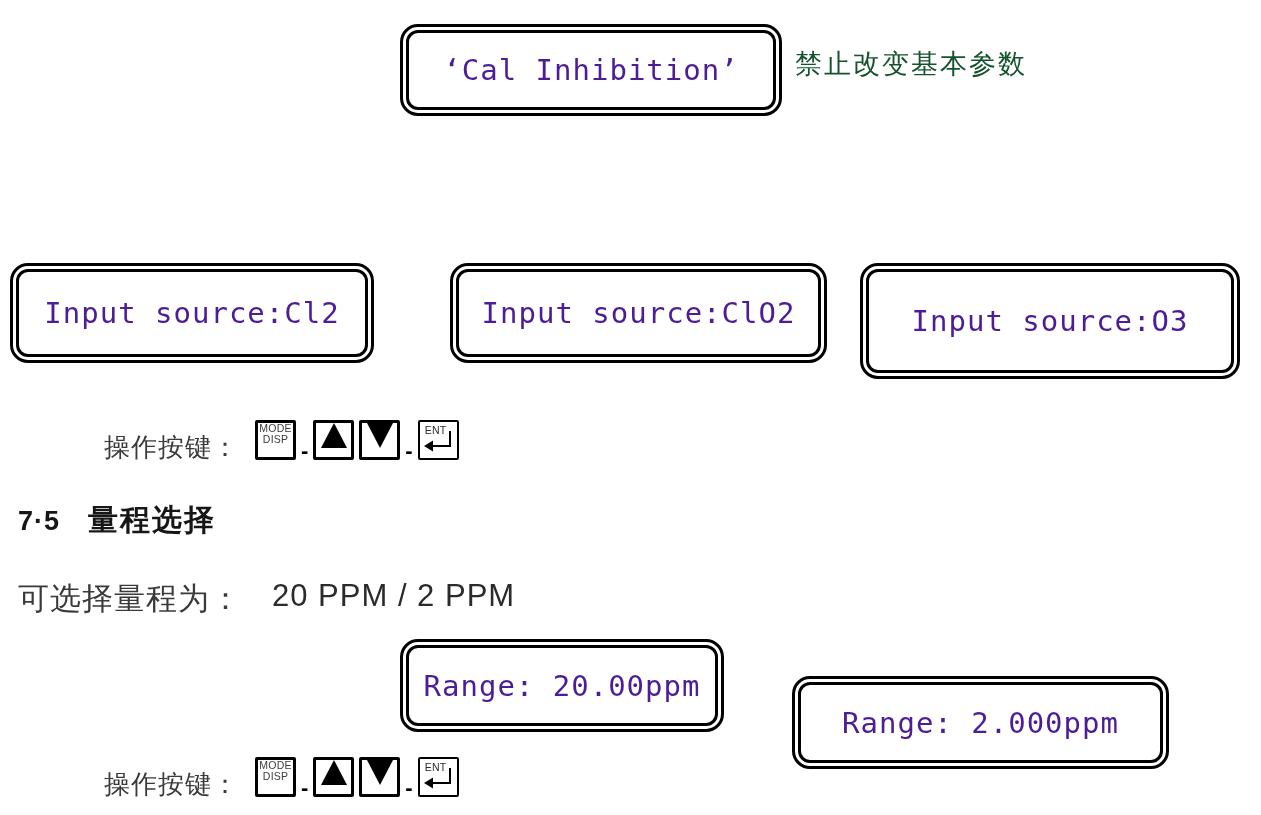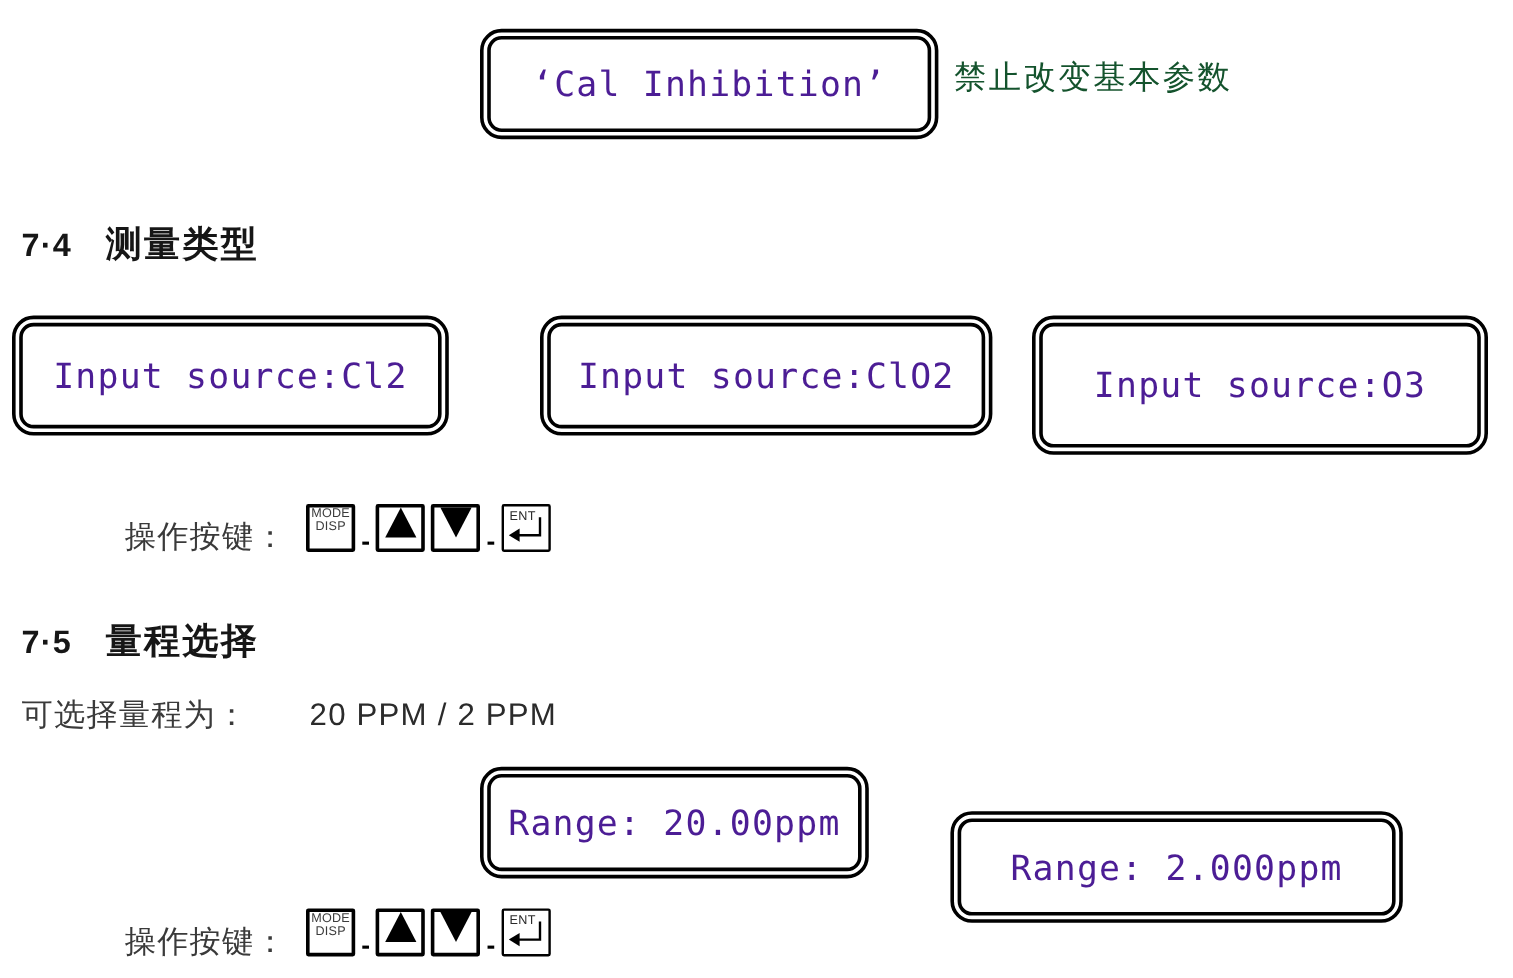--- a/index.html
+++ b/index.html
@@ -31,22 +31,22 @@
     position:absolute; display:flex; align-items:baseline;
     color:#161616; font-weight:bold;
   }
   .section-num  { font-size:27px; letter-spacing:1px; }
   .section-title{ font-size:30px; letter-spacing:2px; margin-left:28px; }
 
   .cal-note {
     position:absolute; font-size:27px; color:#14532d; letter-spacing:2px;
   }
   .range-note {
-    position:absolute; display:flex; align-items:center;
-    font-size:26px; color:#3a3a3a; letter-spacing:1px;gap:21px;
+    position:absolute; display:flex; align-items:flex-start;
+    font-size:31px; color:#3a3a3a; letter-spacing:1px;
   }
   .range-note .val { color:#2b2b2b; margin-left:30px; letter-spacing:1px; }
 
   
   .keys-row {
     position:absolute; display:flex; align-items:flex-end; height:48px;
   }
   .keys-label {
     font-size:26px; color:#3a3a3a; letter-spacing:1px;
     margin-right:16px; line-height:30px;
@@ -88,24 +88,20 @@
 
 <div class="page">
 
   <div class="lcd-box" style="left:400px; top:24px; width:382px; height:92px;">
     <div class="lcd-inner">
       <span class="lcd-text">‘Cal Inhibition’</span>
     </div>
   </div>
   <div class="cal-note" style="left:795px; top:46px;">禁止改变基本参数</div>
 
-  <div class="section-head" style="left:18px; top:183px;">
-    <span class="section-num">7·4</span>
-    <span class="section-title">测量类型</span>
-  </div>
 
   <div class="lcd-box" style="left:10px; top:263px; width:364px; height:100px;">
     <div class="lcd-inner">
       <span class="lcd-text">Input source:Cl2</span>
     </div>
   </div>
   <div class="lcd-box" style="left:450px; top:263px; width:377px; height:100px;">
     <div class="lcd-inner">
       <span class="lcd-text">Input source:ClO2</span>
     </div>
@@ -134,21 +130,21 @@
     <span class="dash">-</span>
     <div class="key ent">
       <span class="ent-label">ENT</span>
       <svg class="ent-arrow" width="32" height="32" viewBox="0 0 32 32">
         <polyline points="28,7 28,22 10,22" fill="none" stroke="#000" stroke-width="2"></polyline>
         <polygon points="11,16.5 11,27.5 2,22" fill="#000"></polygon>
       </svg>
     </div>
   </div>
 
-  <div class="section-head" style="left:18px; top:514px;">
+  <div class="section-head" style="left:18px; top:500px;">
     <span class="section-num">7·5</span>
     <span class="section-title">量程选择</span>
   </div>
 
   <div class="range-note" style="left:18px; top:578px;">
     <span>可选择量程为：</span>
     <span class="val">20 PPM / 2 PPM</span>
   </div>
 
   <div class="lcd-box" style="left:400px; top:639px; width:324px; height:93px;">

